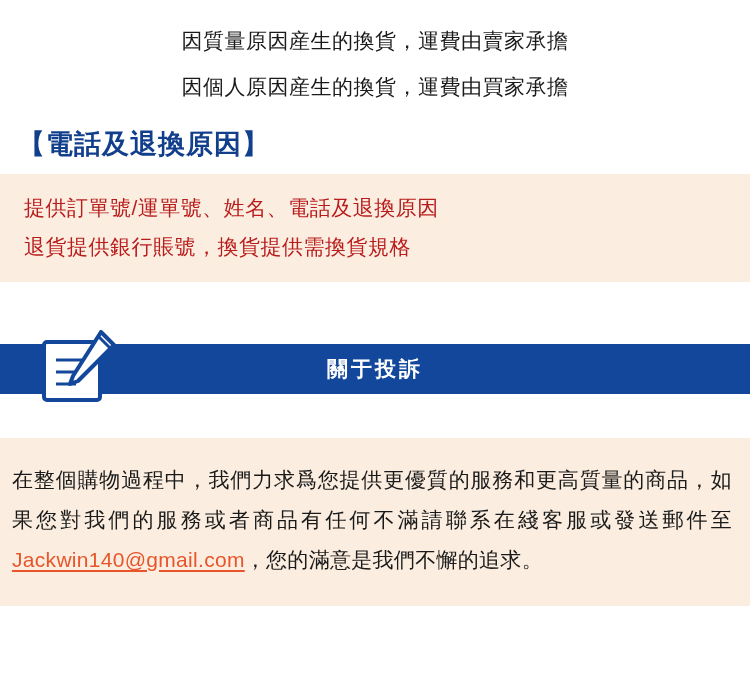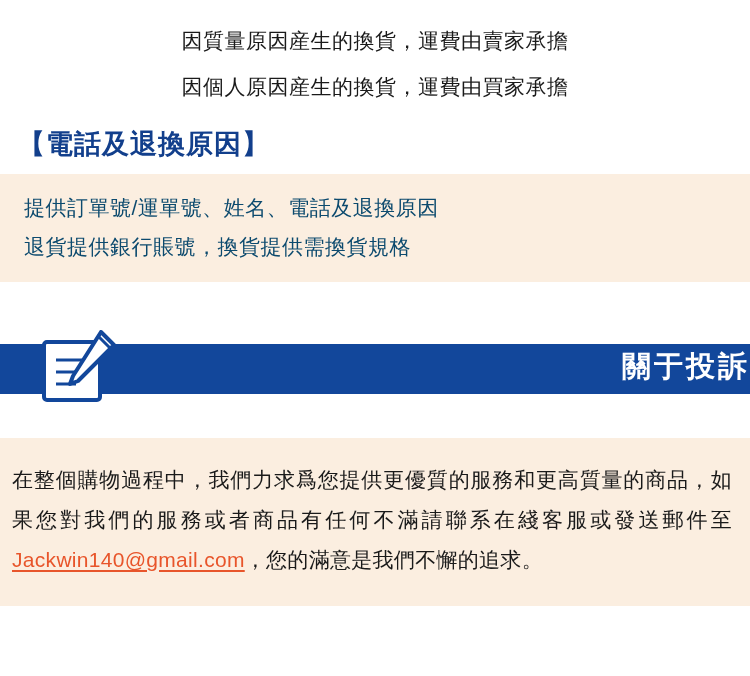--- a/index.html
+++ b/index.html
@@ -44,21 +44,21 @@
 
   
   .note-box {
     background: #fbeee0;
     margin: 4px 0 0 0;
     padding: 14px 0 16px 24px;
   }
   .note-line {
     font-size: 21px;
     line-height: 39px;
-    color: #0c4a6e;
+    color: #b91c1c;
     letter-spacing: 0.5px;
   }
 
   
   .banner-wrap {
     position: relative;
     margin-top: 48px;
     height: 72px;
   }
   .banner-bar {
@@ -69,26 +69,25 @@
     height: 50px;
     background: #12479b;
   }
   .banner-title {
     position: absolute;
     left: 0;
     top: 14px;
     width: 750px;
     height: 50px;
     line-height: 50px;
-    text-align: right;
+    text-align: center;
     color: #ffffff;
-    font-size: 29px;
+    font-size: 21px;
     font-weight: bold;
     letter-spacing: 3px;
-    font-family: Liberation Mono, monospace;
   }
   .banner-icon {
     position: absolute;
     left: 40px;
     top: 0px;
     width: 78px;
     height: 74px;
   }
 
   

